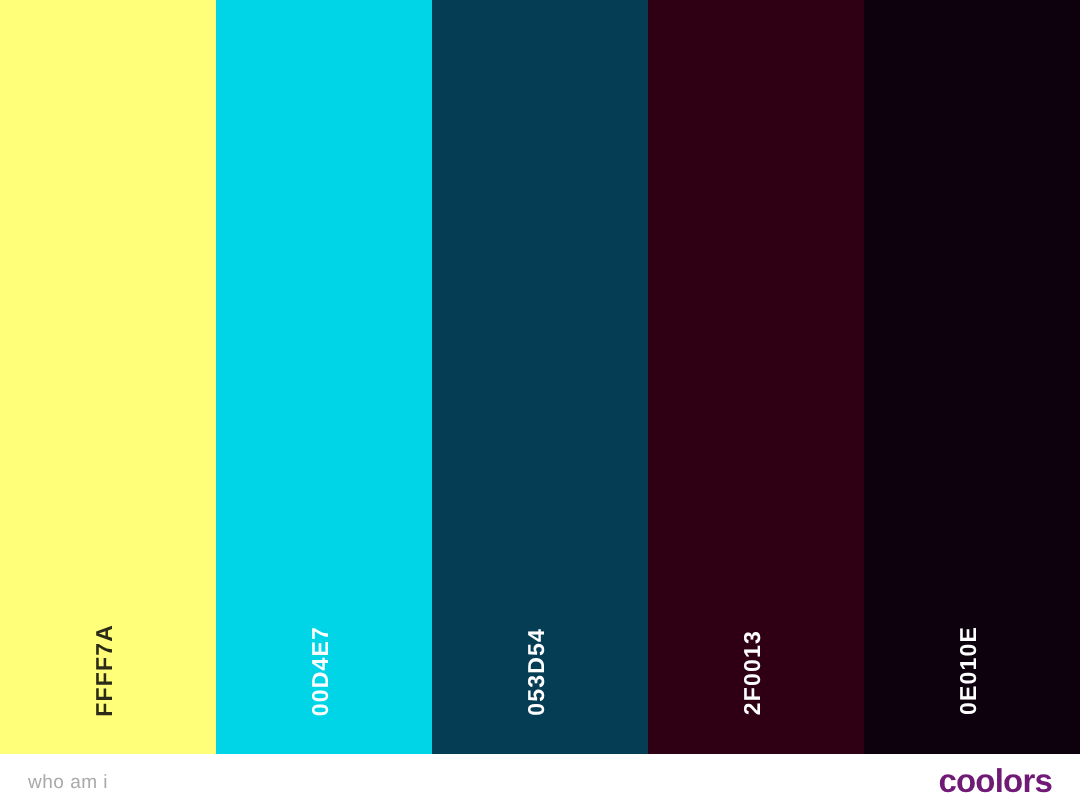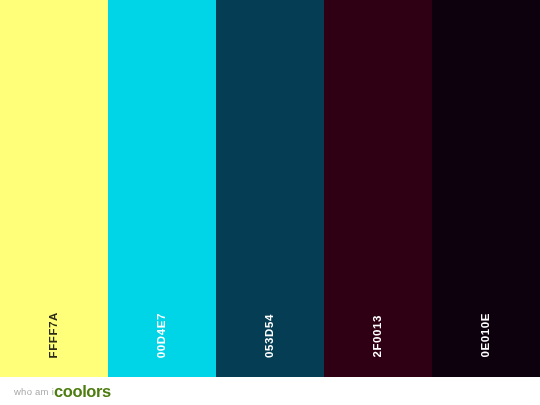--- a/index.html
+++ b/index.html
@@ -52,20 +52,21 @@
     white-space: nowrap;
     user-select: none;
   }
 
   
   #footer {
     flex: 1 1 auto;
     background: #ffffff;
     display: flex;
     align-items: center;
+    justify-content: space-between;
     padding: 0 14px 0 14px;
   }
 
   #footer-note {
     font-size: 9.5px;
     color: #a9a9a9;
     letter-spacing: 0.25px;
     white-space: nowrap;
   }
 
@@ -101,16 +102,16 @@
     </div>
 
     <div class="swatch" style="background-color: rgb(14, 1, 14);">
       <span class="swatch-label" style="color: rgb(255, 255, 255);">0E010E</span>
     </div>
 
   </div>
 
   <div id="footer" style="background-color: rgb(255, 255, 255);">
     <span id="footer-note" style="color: rgb(169, 169, 169);">who am i</span>
-    <span id="brand-logo" style="color: #4d7c0f;">coolors</span>
+    <span id="brand-logo" style="color: #701a75;">coolors</span>
   </div>
 
 </div>
 
 </body></html>

